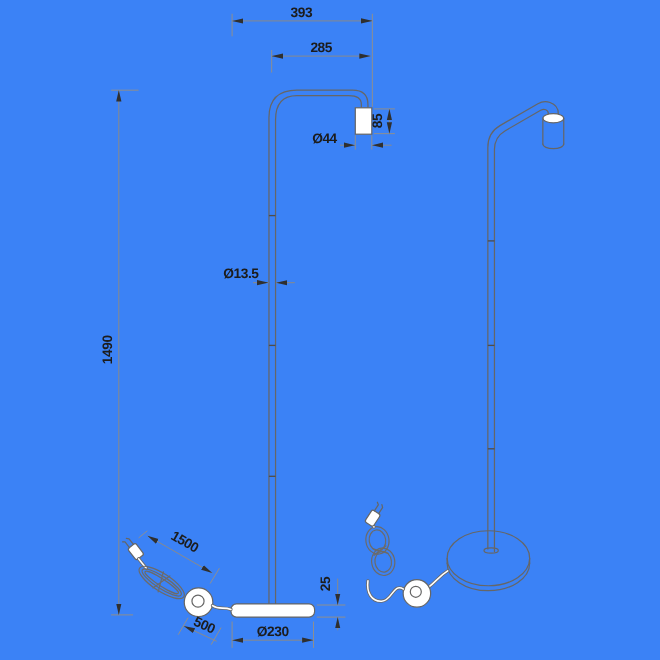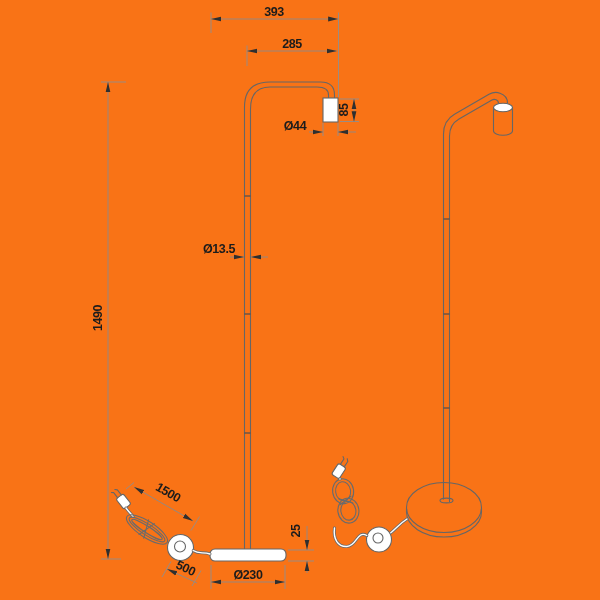--- a/index.html
+++ b/index.html
@@ -1,16 +1,16 @@
 <!DOCTYPE html>
 <html><head>
 <meta charset="utf-8">
 <style>
   html,body{margin:0;padding:0;background:#ffffff;}
-  .stage{width:600px;height:600px;background:#f97316;position:relative;overflow:hidden;}
+  .stage{width:600px;height:600px;background:#3b82f6;position:relative;overflow:hidden;}
   svg{display:block;}
   .geo{stroke:#666666;stroke-width:1.1;fill:none;stroke-linecap:round;}
   .geo-f{stroke:#666666;stroke-width:1.1;fill:#ffffff;}
   .joint{stroke:#4d4d4d;stroke-width:1.2;fill:none;}
   .dim{stroke:#8a8a8a;stroke-width:0.9;fill:none;}
   .ext{stroke:#8f8f8f;stroke-width:0.9;fill:none;}
   .tube{stroke:#6b6b6b;stroke-width:3;fill:none;stroke-linecap:round;}
   .tube-core{stroke:#ffffff;stroke-width:1.4;fill:none;stroke-linecap:round;}
   .wire{stroke:#6b6b6b;stroke-width:1.1;fill:none;stroke-linecap:round;}
   .dim-text{font-family:"Liberation Sans","DejaVu Sans",sans-serif;font-size:12.5px;font-weight:700;

